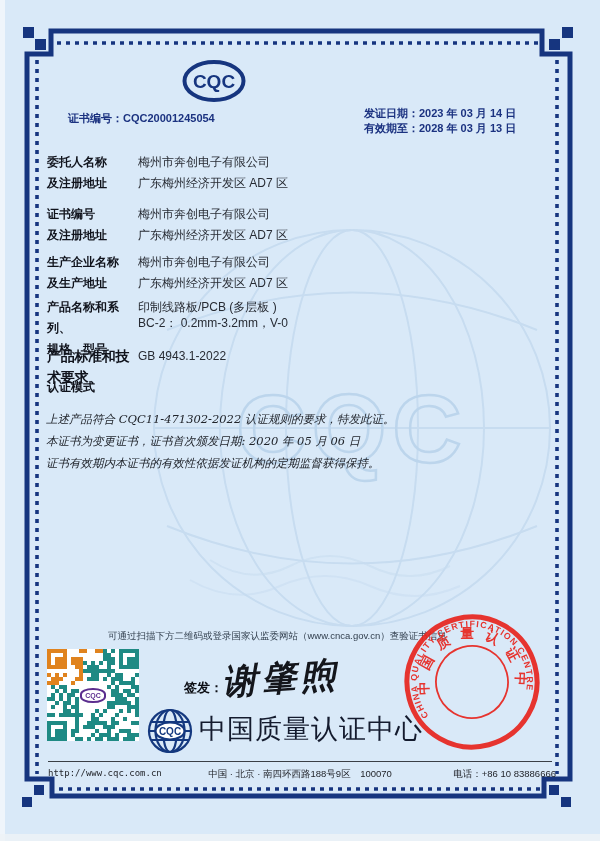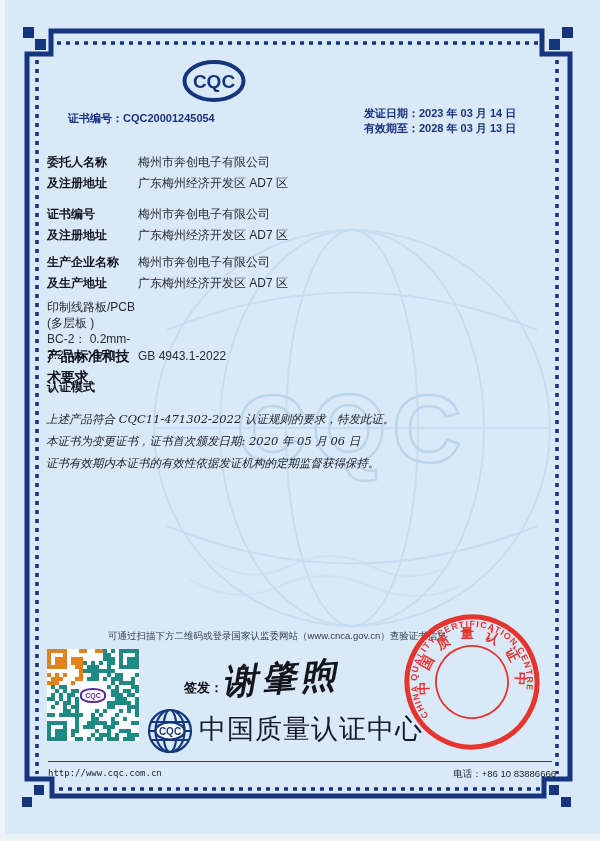--- a/index.html
+++ b/index.html
@@ -141,20 +141,24 @@
       <div>生产企业名称</div>
         <div>及生产地址</div>
     </div>
     <div class="val">
       <div>梅州市奔创电子有限公司</div>
         <div>广东梅州经济开发区 AD7 区</div>
     </div>
   </div>
 
   <div class="frow" style="top:297px;">
+    <div class="lab">
+      <div>产品名称和系列、</div>
+        <div>规格、型号</div>
+    </div>
     <div class="val tight">
       <div>印制线路板/PCB (多层板 )</div>
         <div>BC-2：  0.2mm-3.2mm，V-0</div>
     </div>
   </div>
 
   <div class="frow small" style="top:346px;">
     <div class="lab">
       <div>产品标准和技术要求</div>
     </div>
@@ -413,15 +417,16 @@
         <textPath href="#arcEn" startOffset="2">CHINA QUALITY CERTIFICATION CENTRE</textPath>
       </text>
       <text font-size="13.5" font-weight="bold" fill="#e8251e" font-family="Liberation Sans, sans-serif" letter-spacing="10">
         <textPath href="#arcCn" startOffset="14">中国质量认证中心</textPath>
       </text>
     </g>
   </svg>
 
   <div class="footer-line"></div>
   <div class="footer-text f-web">http://www.cqc.com.cn</div>
+  <div class="footer-text f-addr">中国 · 北京 · 南四环西路188号9区　100070</div>
   <div class="footer-text f-phone">电话：+86 10 83886666</div>
 
 </div>
 
 </body></html>

